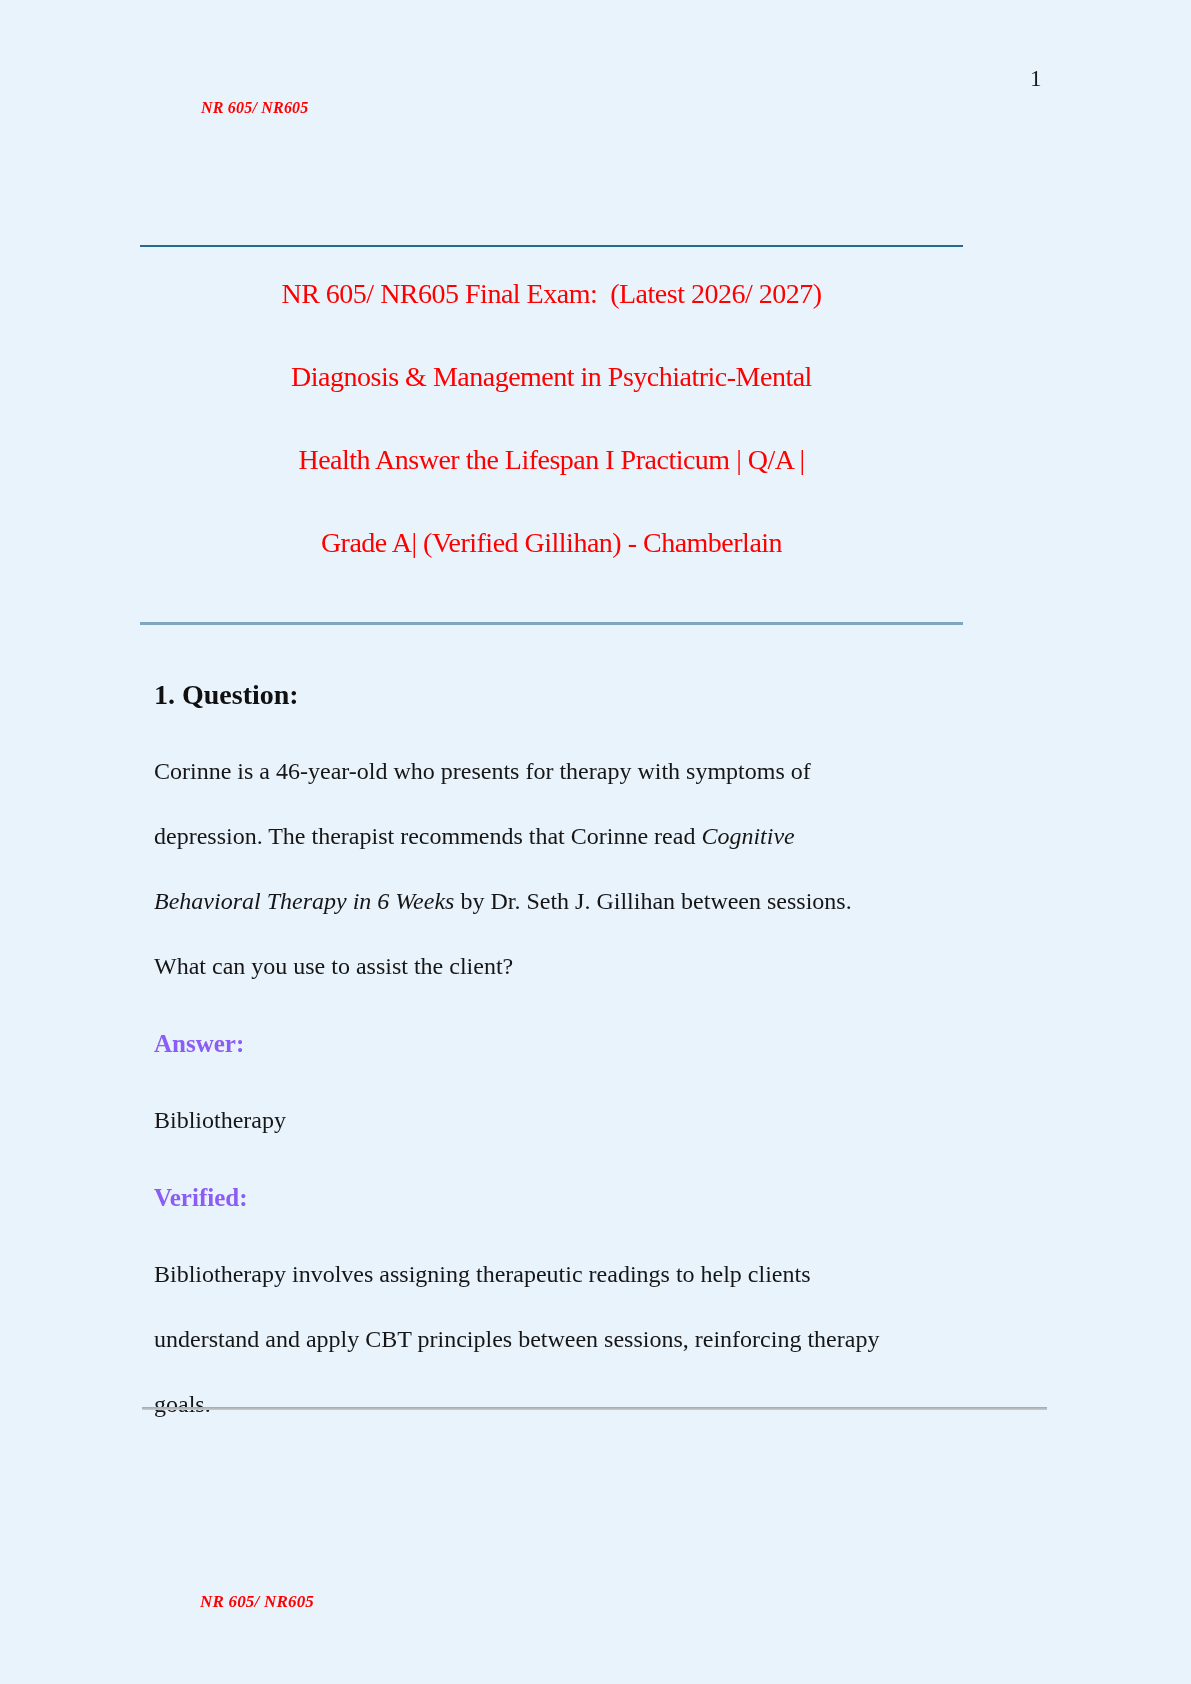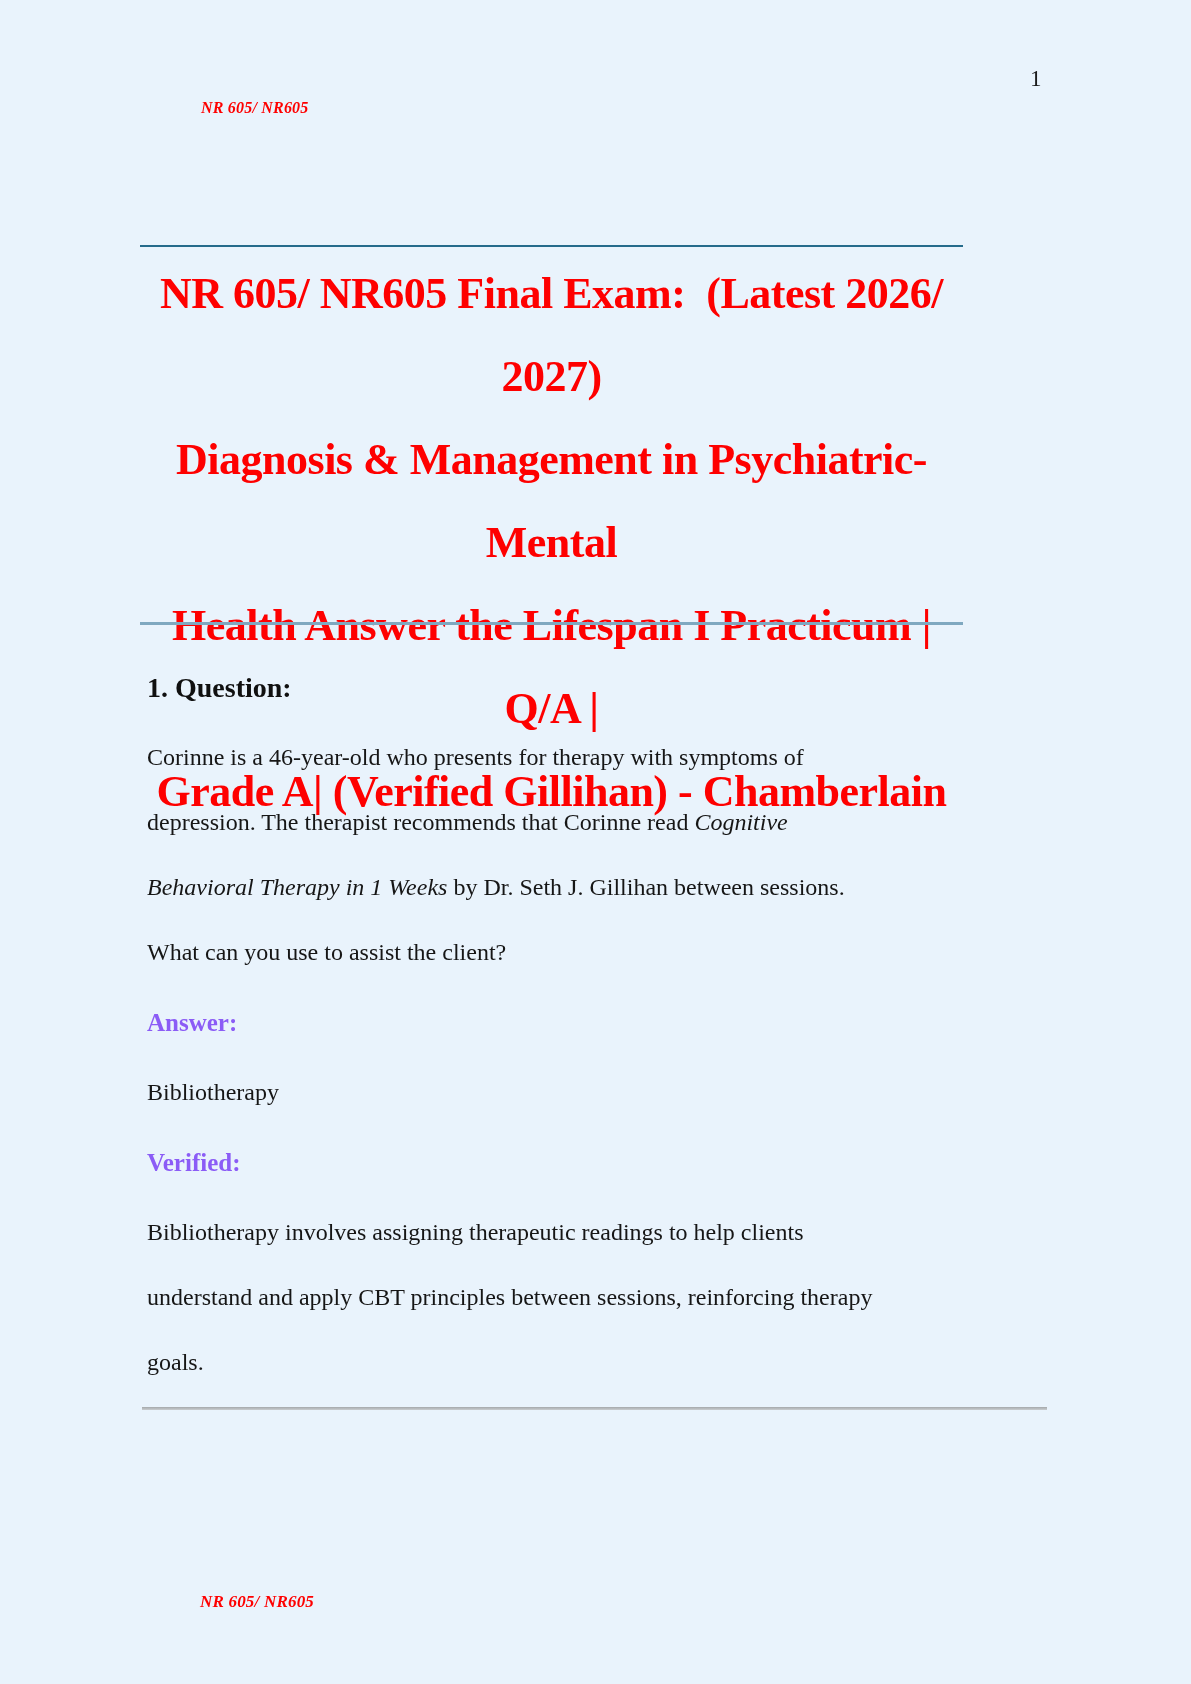--- a/index.html
+++ b/index.html
@@ -55,40 +55,40 @@
     width: 905px;
     height: 3px;
     background: linear-gradient(#a4a8ab, #c9cdd0);
   }
   .doc-title {
     position: absolute;
     left: 140px;
     top: 252px;
     width: 823px;
     text-align: center;
-    font-size: 44px;
-    font-weight: bold;
+    font-size: 28px;
+    font-weight: normal;
     line-height: 83px;
     letter-spacing: -0.5px;
     color: #fe0000;
   }
   .doc-title .title-line {
     white-space: pre-wrap;
   }
   .content {
     position: absolute;
     left: 142px;
     top: 650px;
     width: 862px;
     font-size: 24px;
     line-height: 65px;
     color: #161616;
   }
   .content p, .content h2 {
-    margin: 5px;
+    margin: 12px;
     padding: 0;
   }
   .q-heading {
     font-size: 28px;
     font-weight: bold;
     line-height: 65px;
     color: #101010;
   }
   .inline-label {
     font-weight: bold;
@@ -125,21 +125,21 @@
     <div class="title-line">Diagnosis &amp; Management in Psychiatric-Mental</div>
     <div class="title-line">Health Answer the Lifespan I Practicum | Q/A |</div>
     <div class="title-line">Grade A| (Verified Gillihan) - Chamberlain</div>
   </div>
 
   <div class="rule rule-mid"></div>
 
   <div class="content">
     <h2 class="q-heading">1. Question:</h2>
 
-    <p><span>Corinne is a 46-year-old who presents for therapy with symptoms of</span><br><span>depression. The therapist recommends that Corinne read </span><em>Cognitive</em><br><em>Behavioral Therapy in 1 Weeks</em><span> by Dr. Seth J. Gillihan between sessions.</span><br><span>What can you use to assist the client?</span></p>
+    <p><span>Corinne is a 46-year-old who presents for therapy with symptoms of</span><br><span>depression. The therapist recommends that Corinne read </span><em>Cognitive</em><br><em>Behavioral Therapy in 6 Weeks</em><span> by Dr. Seth J. Gillihan between sessions.</span><br><span>What can you use to assist the client?</span></p>
 
     <p class="inline-label">Answer:</p>
 
     <p>Bibliotherapy</p>
 
     <p class="inline-label">Verified:</p>
 
     <p><span>Bibliotherapy involves assigning therapeutic readings to help clients</span><br><span>understand and apply CBT principles between sessions, reinforcing therapy</span><br><span>goals.</span></p>
   </div>
 

